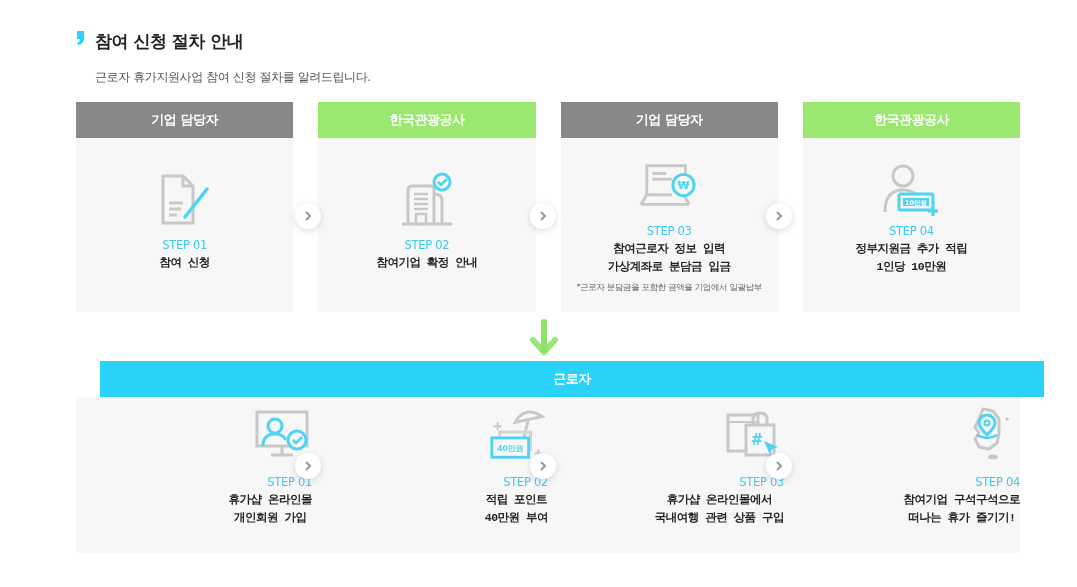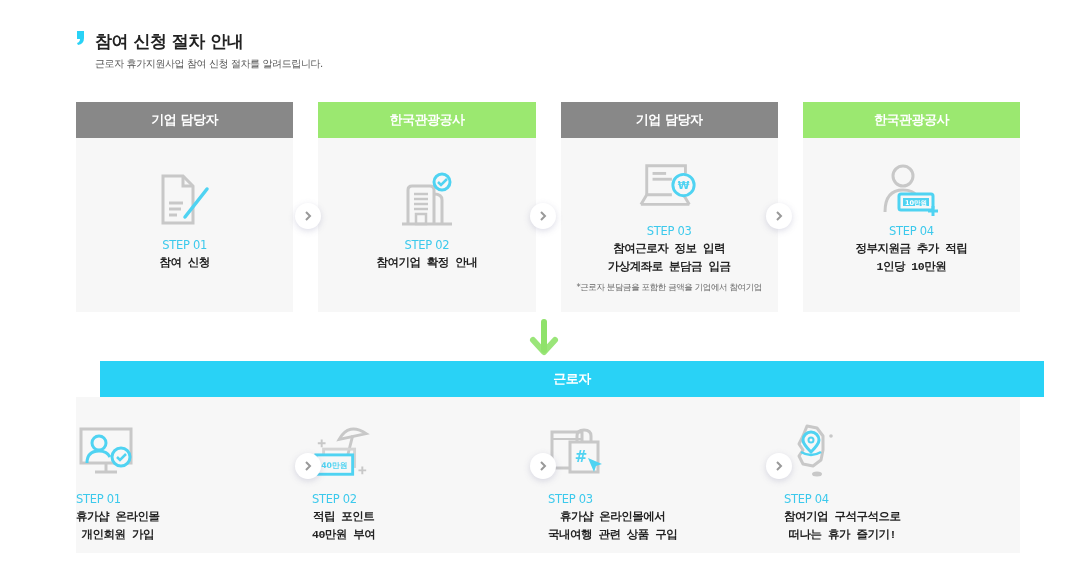--- a/index.html
+++ b/index.html
@@ -3,21 +3,21 @@
 <meta charset="utf-8">
 <style>
   * { box-sizing: border-box; margin: 0; padding: 0; }
   html, body { width: 1077px; height: 587px; background: #ffffff; overflow: hidden; }
   body { font-family: "DejaVu Sans", "Liberation Sans", sans-serif; color: #222; position: relative; }
 
   .title-wrap { position: absolute; left: 76px; top: 30px; }
   .title { display: flex; font-size: 17px; font-weight: bold; color: #222; letter-spacing: -0.5px; }
   .title .mark { width: 10px; height: 16px; margin-right: 9px; position: relative; }
   .title .mark svg { display: block; }
-  .subtitle { margin-left: 19px; margin-top: 4px; font-size: 10px; color: #555; letter-spacing: -0.4px; }
+  .subtitle { margin-left: 19px; margin-top: 16px; font-size: 12px; color: #555; letter-spacing: -0.4px; }
 
   .row { position: absolute; left: 76px; width: 944px; display: flex; gap: 25px; }
   .row.top { top: 102px; height: 210px; }
   .card { width: 228px; height: 210px; background: #f7f7f7; display: flex; flex-direction: column; }
   .card .hd { height: 36px; line-height: 36px; text-align: center; color: #fff; font-weight: bold; font-size: 13px; letter-spacing: -0.5px; }
   .hd.gray { background: #888888; }
   .hd.green { background: #9be870; }
   .card .bd { flex: 1; display: flex; flex-direction: column; align-items: center; position: relative; }
   .icon-box { width: 60px; height: 56px; display: flex; align-items: center; justify-content: center; }
   .step-label { color: #3cc9ec; font-size: 11.5px; letter-spacing: -0.3px; }
@@ -26,21 +26,21 @@
 
   .arrow-btn { position: absolute; width: 26px; height: 26px; border-radius: 50%; background: #fff;
     box-shadow: 0 2px 6px rgba(120,120,160,0.25); display: flex; align-items: center; justify-content: center; z-index: 3; }
   .arrow-btn svg { display: block; }
 
   .down-arrow { position: absolute; left: 529px; top: 318px; width: 30px; height: 40px; }
 
   .worker-bar { position: absolute; left: 76px; top: 361px; width: 944px; height: 36px; background: #29d2f6;
     color: #fff; text-align: center; line-height: 36px; font-weight: bold; font-size: 13px; letter-spacing: -0.5px; margin-left: 24px; }
   .bottom-panel { position: absolute; left: 76px; top: 397px; width: 944px; height: 156px; background: #f7f7f7; display: flex; }
-  .bcol { width: 236px; display: flex; flex-direction: column; align-items: flex-start; padding-top: 27px; }
+  .bcol { width: 236px; display: flex; flex-direction: column; align-items: flex-end; padding-top: 10px; }
 </style>
 </head>
 <body>
 
 <div class="title-wrap">
   <div class="title">
     <span class="mark">
       <svg width="10" height="16" viewBox="0 0 10 16">
           <path d="M1 1 h7 v7 q0 6 -6 7 l-1 -2 q3 -1 3 -4 h-3 z" fill="#29d2f6"></path>
         </svg>
@@ -108,21 +108,21 @@
           <line x1="14" y1="18" x2="34" y2="18" stroke="#c8c8c8" stroke-width="3"></line>
           <circle cx="46" cy="24" r="11" fill="#f7f7f7" stroke="#4fd3f2" stroke-width="3"></circle>
           <text x="46" y="28" text-anchor="middle" font-size="11" font-weight="bold" fill="#4fd3f2" font-family="DejaVu Sans, sans-serif">₩</text>
         </svg>
       </div>
       <div class="step-label" style="margin-top:10px">STEP 03</div>
       <div class="step-text">
         <div>참여근로자 정보 입력</div>
         <div>가상계좌로 분담금 입금</div>
       </div>
-      <div class="step-note">*근로자 분담금을 포함한 금액을 기업에서 참여기업</div>
+      <div class="step-note">*근로자 분담금을 포함한 금액을 기업에서 일괄납부</div>
     </div>
   </div>
 
   <div class="card">
     <div class="hd green">한국관광공사</div>
     <div class="bd">
       <div class="icon-box" style="margin-top:24px">
         <svg width="60" height="56" viewBox="0 0 60 56">
           <circle cx="22" cy="14" r="10" fill="none" stroke="#c8c8c8" stroke-width="3"></circle>
           <path d="M4 50 q0 -22 18 -22 q10 0 14 6" fill="none" stroke="#c8c8c8" stroke-width="3"></path>

